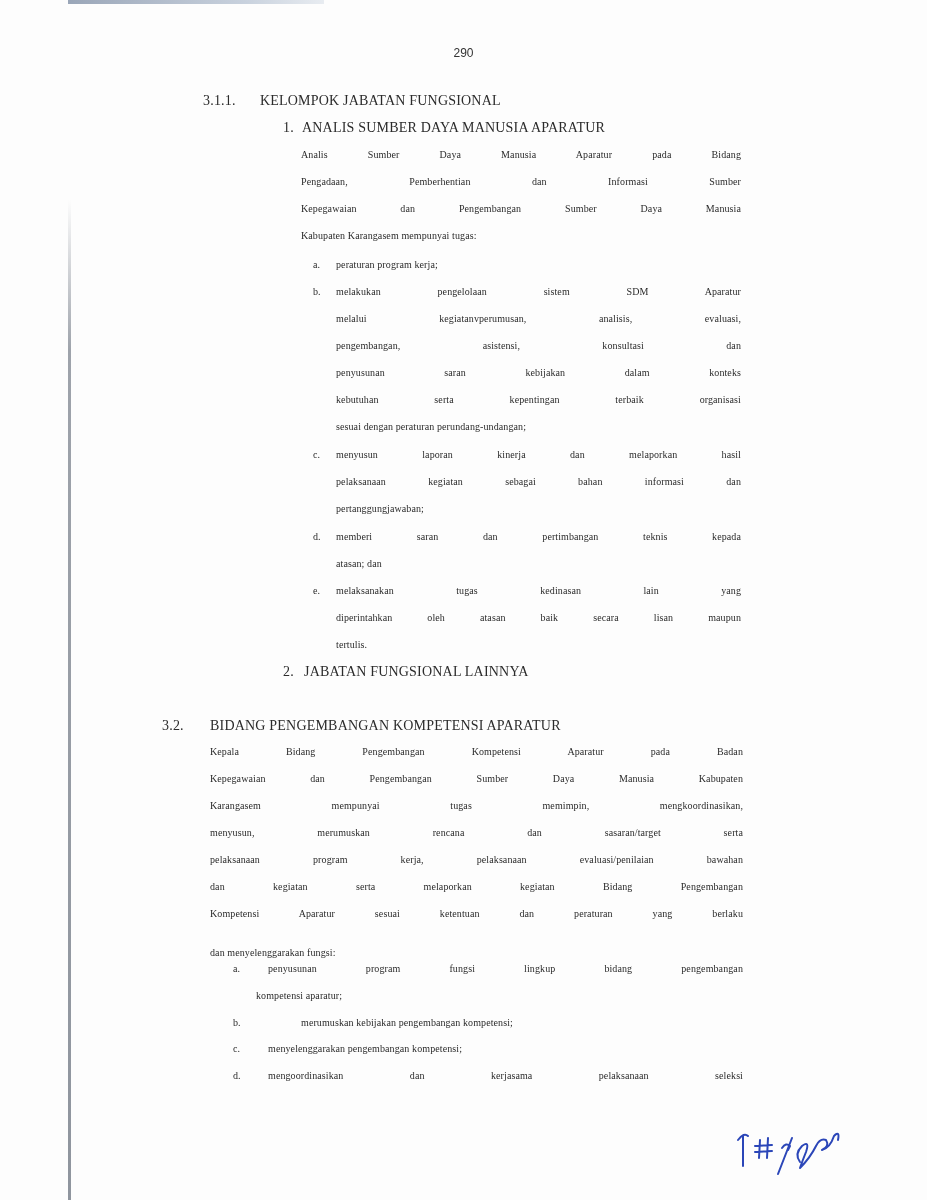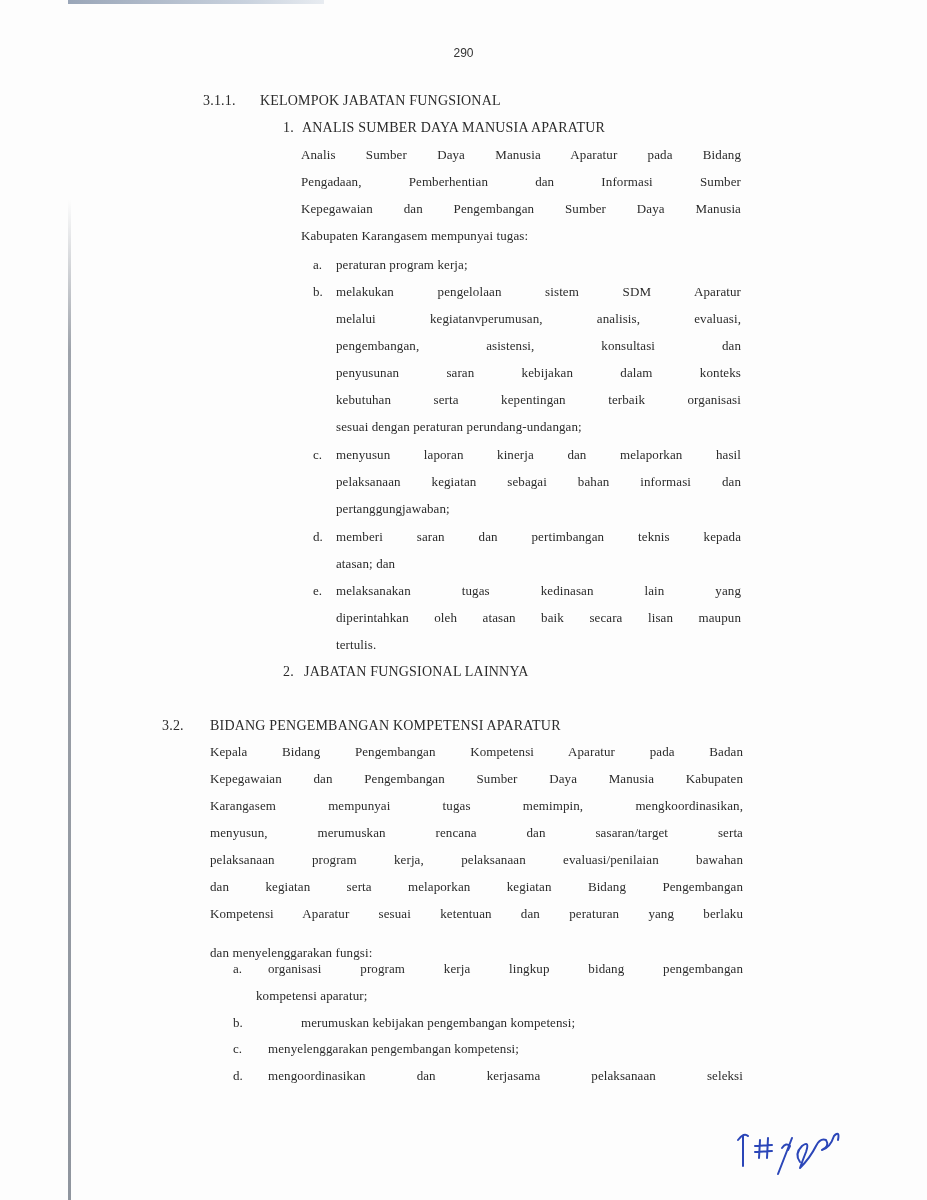--- a/index.html
+++ b/index.html
@@ -16,21 +16,21 @@
     .left-edge {
       position: absolute; left: 68px; top: 200px; width: 3px; height: 1000px;
       background: linear-gradient(to bottom, rgba(150,156,166,0) 0%, #9ea3ab 15%, #8f959e 100%);
     }
     .page-number {
       position: absolute; top: 46px; left: 0; width: 927px; text-align: center;
       font-family: "Liberation Sans", "DejaVu Sans", sans-serif;
       font-size: 12px; color: #333;
     }
     .line {
-      position: absolute; font-size: 13px; line-height: 18px; white-space: nowrap;
+      position: absolute; font-size: 10px; line-height: 18px; white-space: nowrap;
       letter-spacing: 0.1px;
     }
     .heading { font-size: 14px; letter-spacing: 0.2px; }
     .just { text-align: justify; text-align-last: justify; white-space: normal; }
     .signature {
       position: absolute; left: 730px; top: 1118px; width: 120px; height: 60px;
     }
   </style>
 </head>
 <body>
@@ -85,21 +85,21 @@
 <div class="line just" style="left:210px; top:743px; width:533px;">Kepala Bidang Pengembangan Kompetensi Aparatur pada Badan</div>
 <div class="line just" style="left:210px; top:770px; width:533px;">Kepegawaian dan Pengembangan Sumber Daya Manusia Kabupaten</div>
 <div class="line just" style="left:210px; top:797px; width:533px;">Karangasem mempunyai tugas memimpin, mengkoordinasikan,</div>
 <div class="line just" style="left:210px; top:824px; width:533px;">menyusun, merumuskan rencana dan sasaran/target serta</div>
 <div class="line just" style="left:210px; top:851px; width:533px;">pelaksanaan program kerja, pelaksanaan evaluasi/penilaian bawahan</div>
 <div class="line just" style="left:210px; top:878px; width:533px;">dan kegiatan serta melaporkan kegiatan Bidang Pengembangan</div>
 <div class="line just" style="left:210px; top:905px; width:533px;">Kompetensi Aparatur sesuai ketentuan dan peraturan yang berlaku</div>
 <div class="line" style="left:210px; top:932px;margin-top:12px;">dan menyelenggarakan fungsi:</div>
 
 <div class="line" style="left:233px; top:960px;">a.</div>
-<div class="line just" style="left:268px; top:960px; width:475px;">organisasi program kerja lingkup bidang pengembangan</div>
+<div class="line just" style="left:268px; top:960px; width:475px;">penyusunan program fungsi lingkup bidang pengembangan</div>
 <div class="line" style="left:256px; top:987px;">kompetensi aparatur;</div>
 
 <div class="line" style="left:233px; top:1014px;">b.</div>
 <div class="line" style="left:268px; top:1014px;margin-left:33px;">merumuskan kebijakan pengembangan kompetensi;</div>
 
 <div class="line" style="left:233px; top:1040px;">c.</div>
 <div class="line" style="left:268px; top:1040px;">menyelenggarakan pengembangan kompetensi;</div>
 
 <div class="line" style="left:233px; top:1067px;">d.</div>
 <div class="line just" style="left:268px; top:1067px; width:475px;">mengoordinasikan dan kerjasama pelaksanaan seleksi</div>

